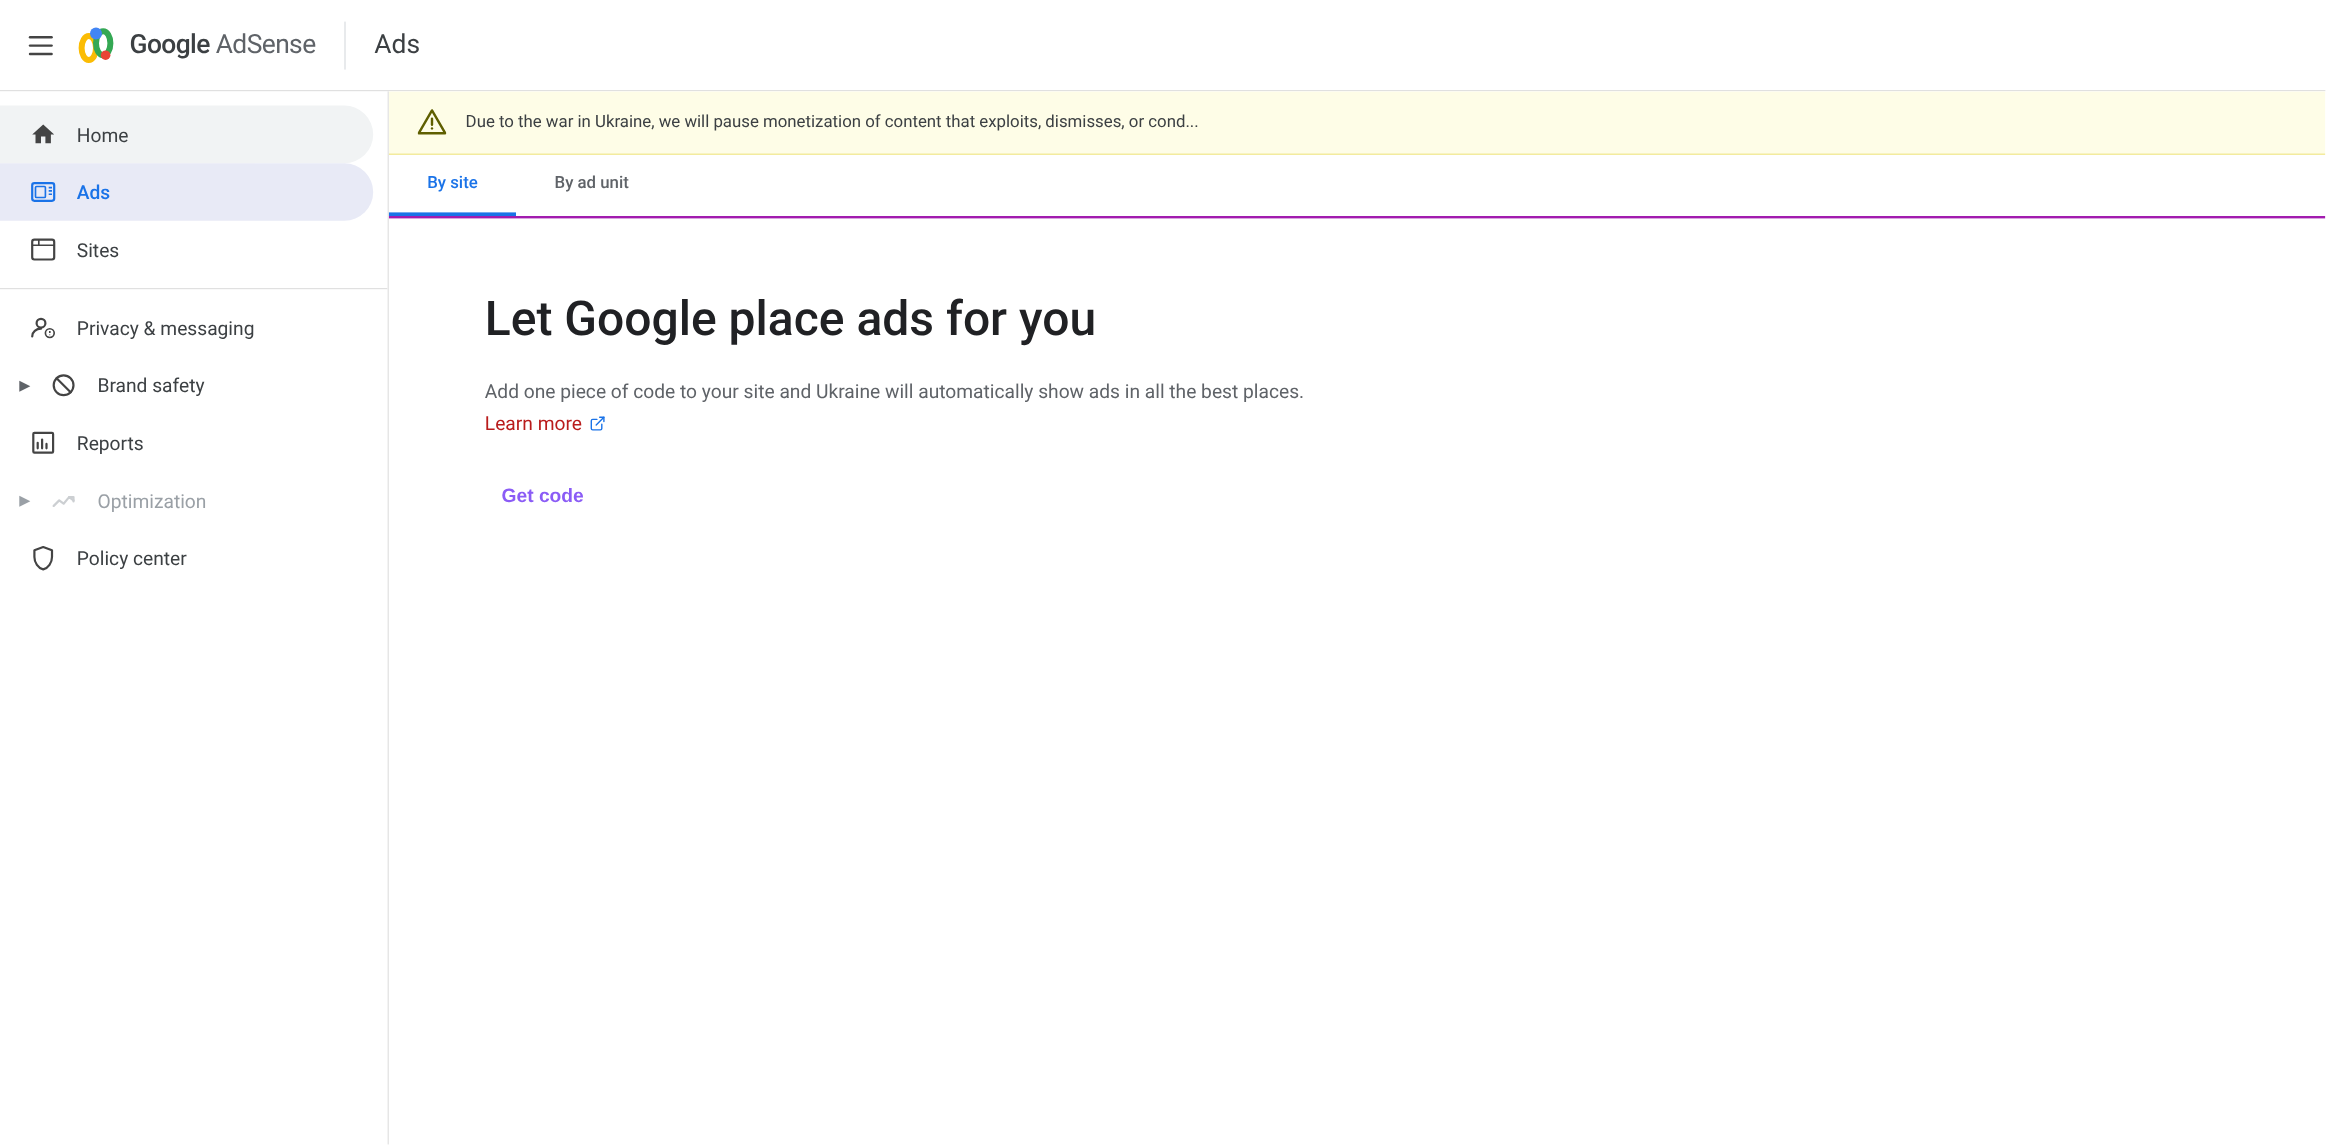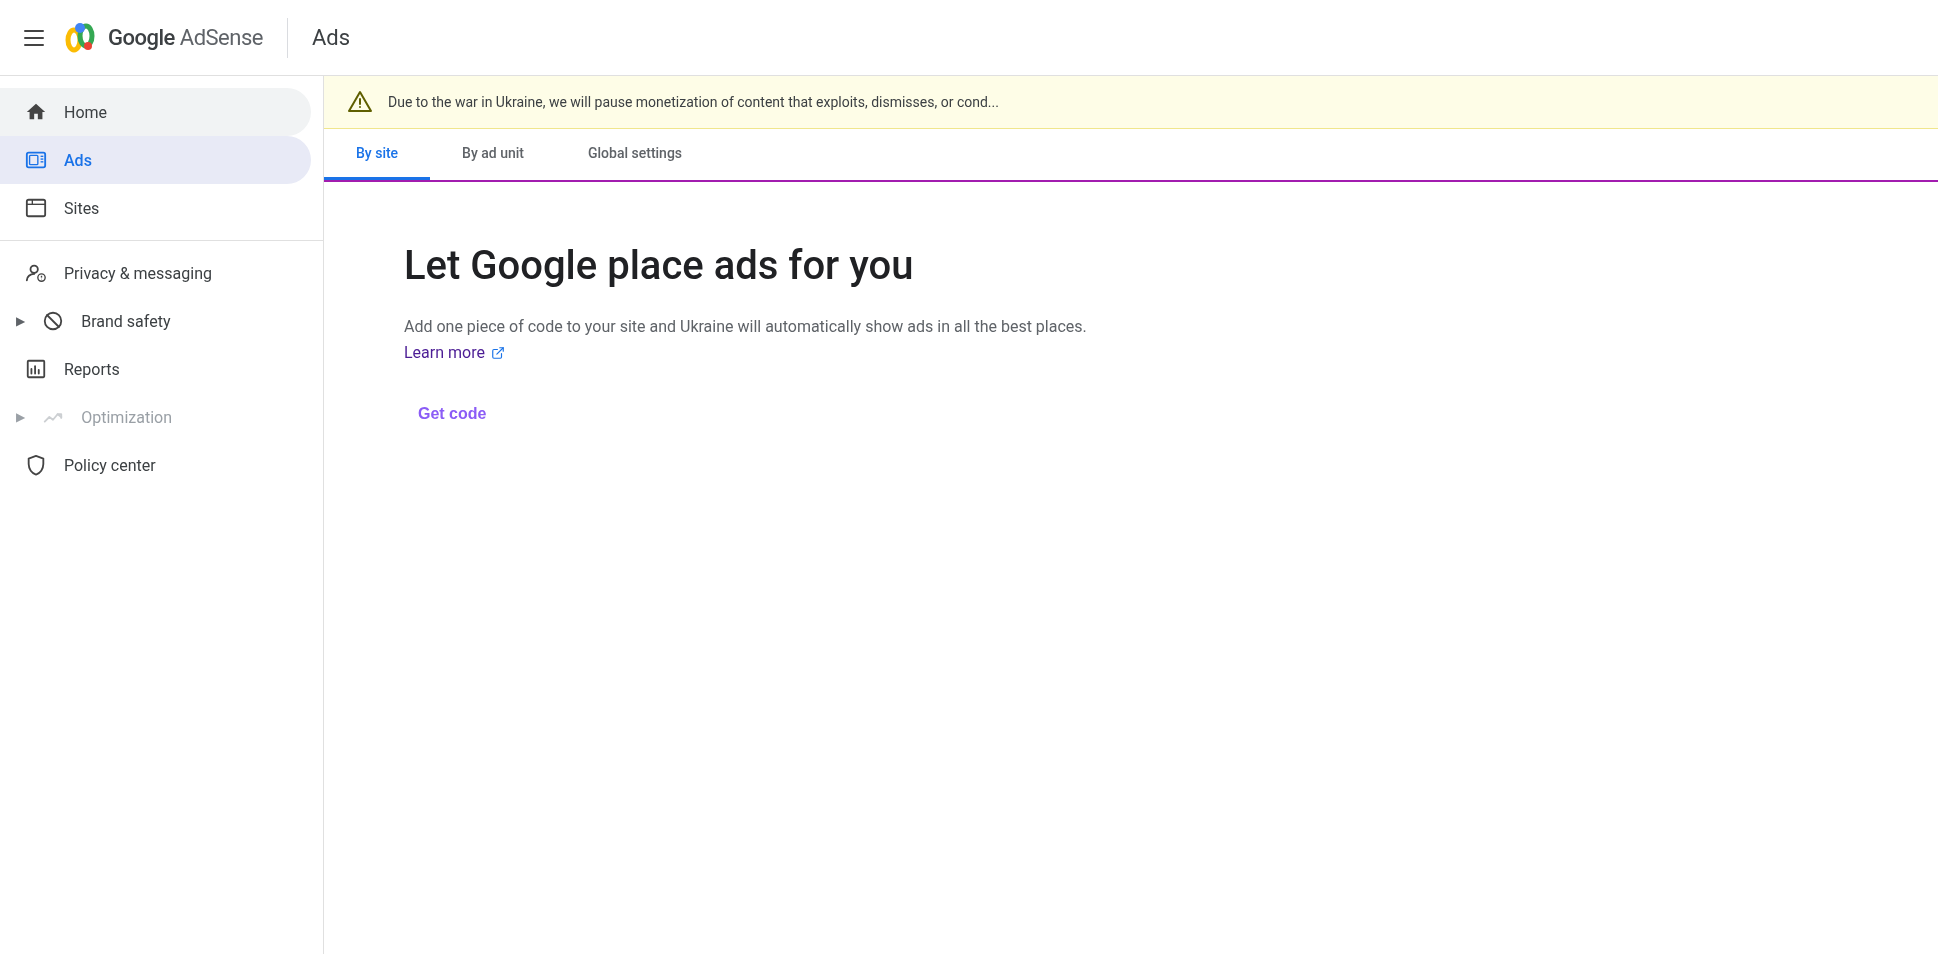--- a/index.html
+++ b/index.html
@@ -193,21 +193,21 @@
       line-height: 1.2;
     }
     .content-description {
       font-size: 16px;
       color: #5f6368;
       line-height: 1.6;
       margin-bottom: 32px;
       max-width: 700px;
     }
     .content-description a {
-      color: #4c1d95;
+      color: #b91c1c;
       text-decoration: none;
     }
     .external-icon {
       display: inline-block;
       width: 14px;
       height: 14px;
       vertical-align: middle;
       margin-left: 2px;
     }
     .get-code-btn {
@@ -351,21 +351,20 @@
         <path d="M1 21L12 2l11 19H1z" stroke="#5f5f00" stroke-width="2" stroke-linejoin="round" fill="none"></path>
         <line x1="12" y1="9" x2="12" y2="14" stroke="#5f5f00" stroke-width="2" stroke-linecap="round"></line>
         <circle cx="12" cy="17" r="1" fill="#5f5f00"></circle>
       </svg>
       <span class="warning-text">Due to the war in Ukraine, we will pause monetization of content that exploits, dismisses, or cond...</span>
     </div>
 
     <div class="tabs-bar">
       <div class="tab active">By site</div>
       <div class="tab">By ad unit</div>
-      <div class="tab">Global settings</div>
     </div>
 
     <div class="main-content">
       <h1 class="content-heading">Let Google place ads for you</h1>
       <p class="content-description">
         <span>Add one piece of code to your site and Ukraine will automatically show ads in all the best places.</span>
         <a href="#">
           <span>Learn more</span>
           <svg class="external-icon" viewBox="0 0 24 24" fill="none">
             <path d="M18 13v6a2 2 0 01-2 2H5a2 2 0 01-2-2V8a2 2 0 012-2h6" stroke="#1a73e8" stroke-width="2" stroke-linecap="round"></path>

